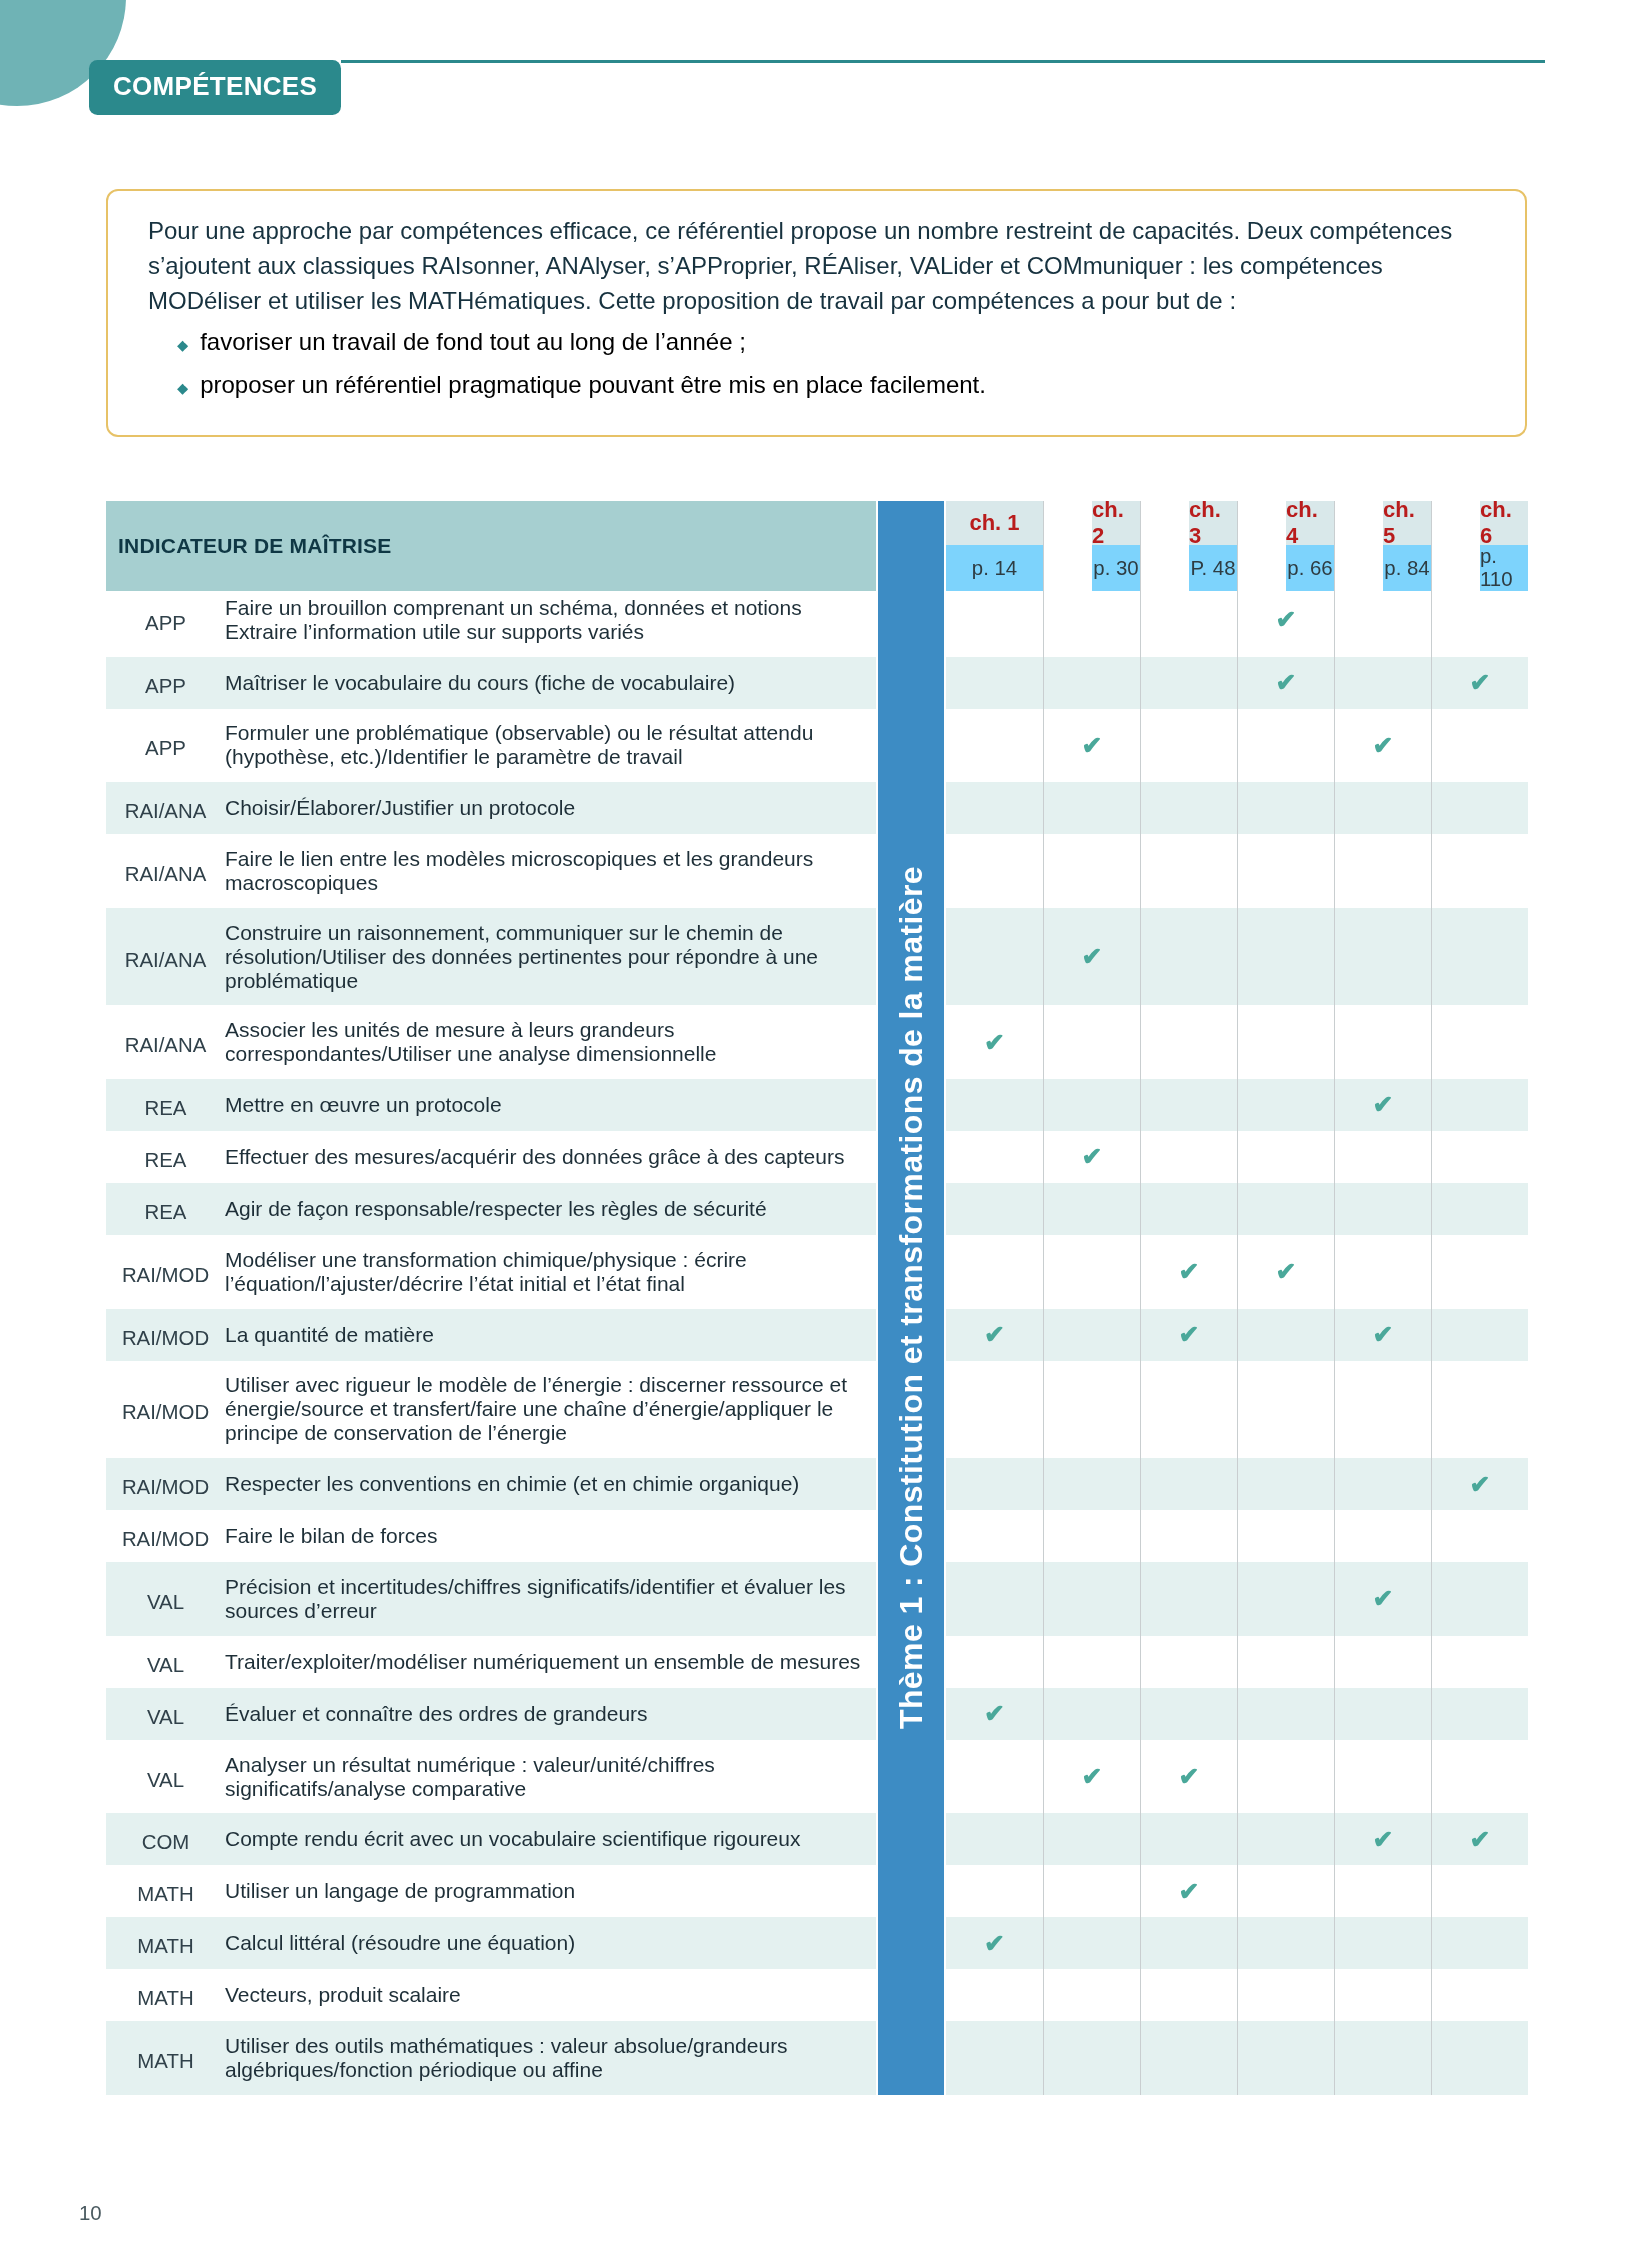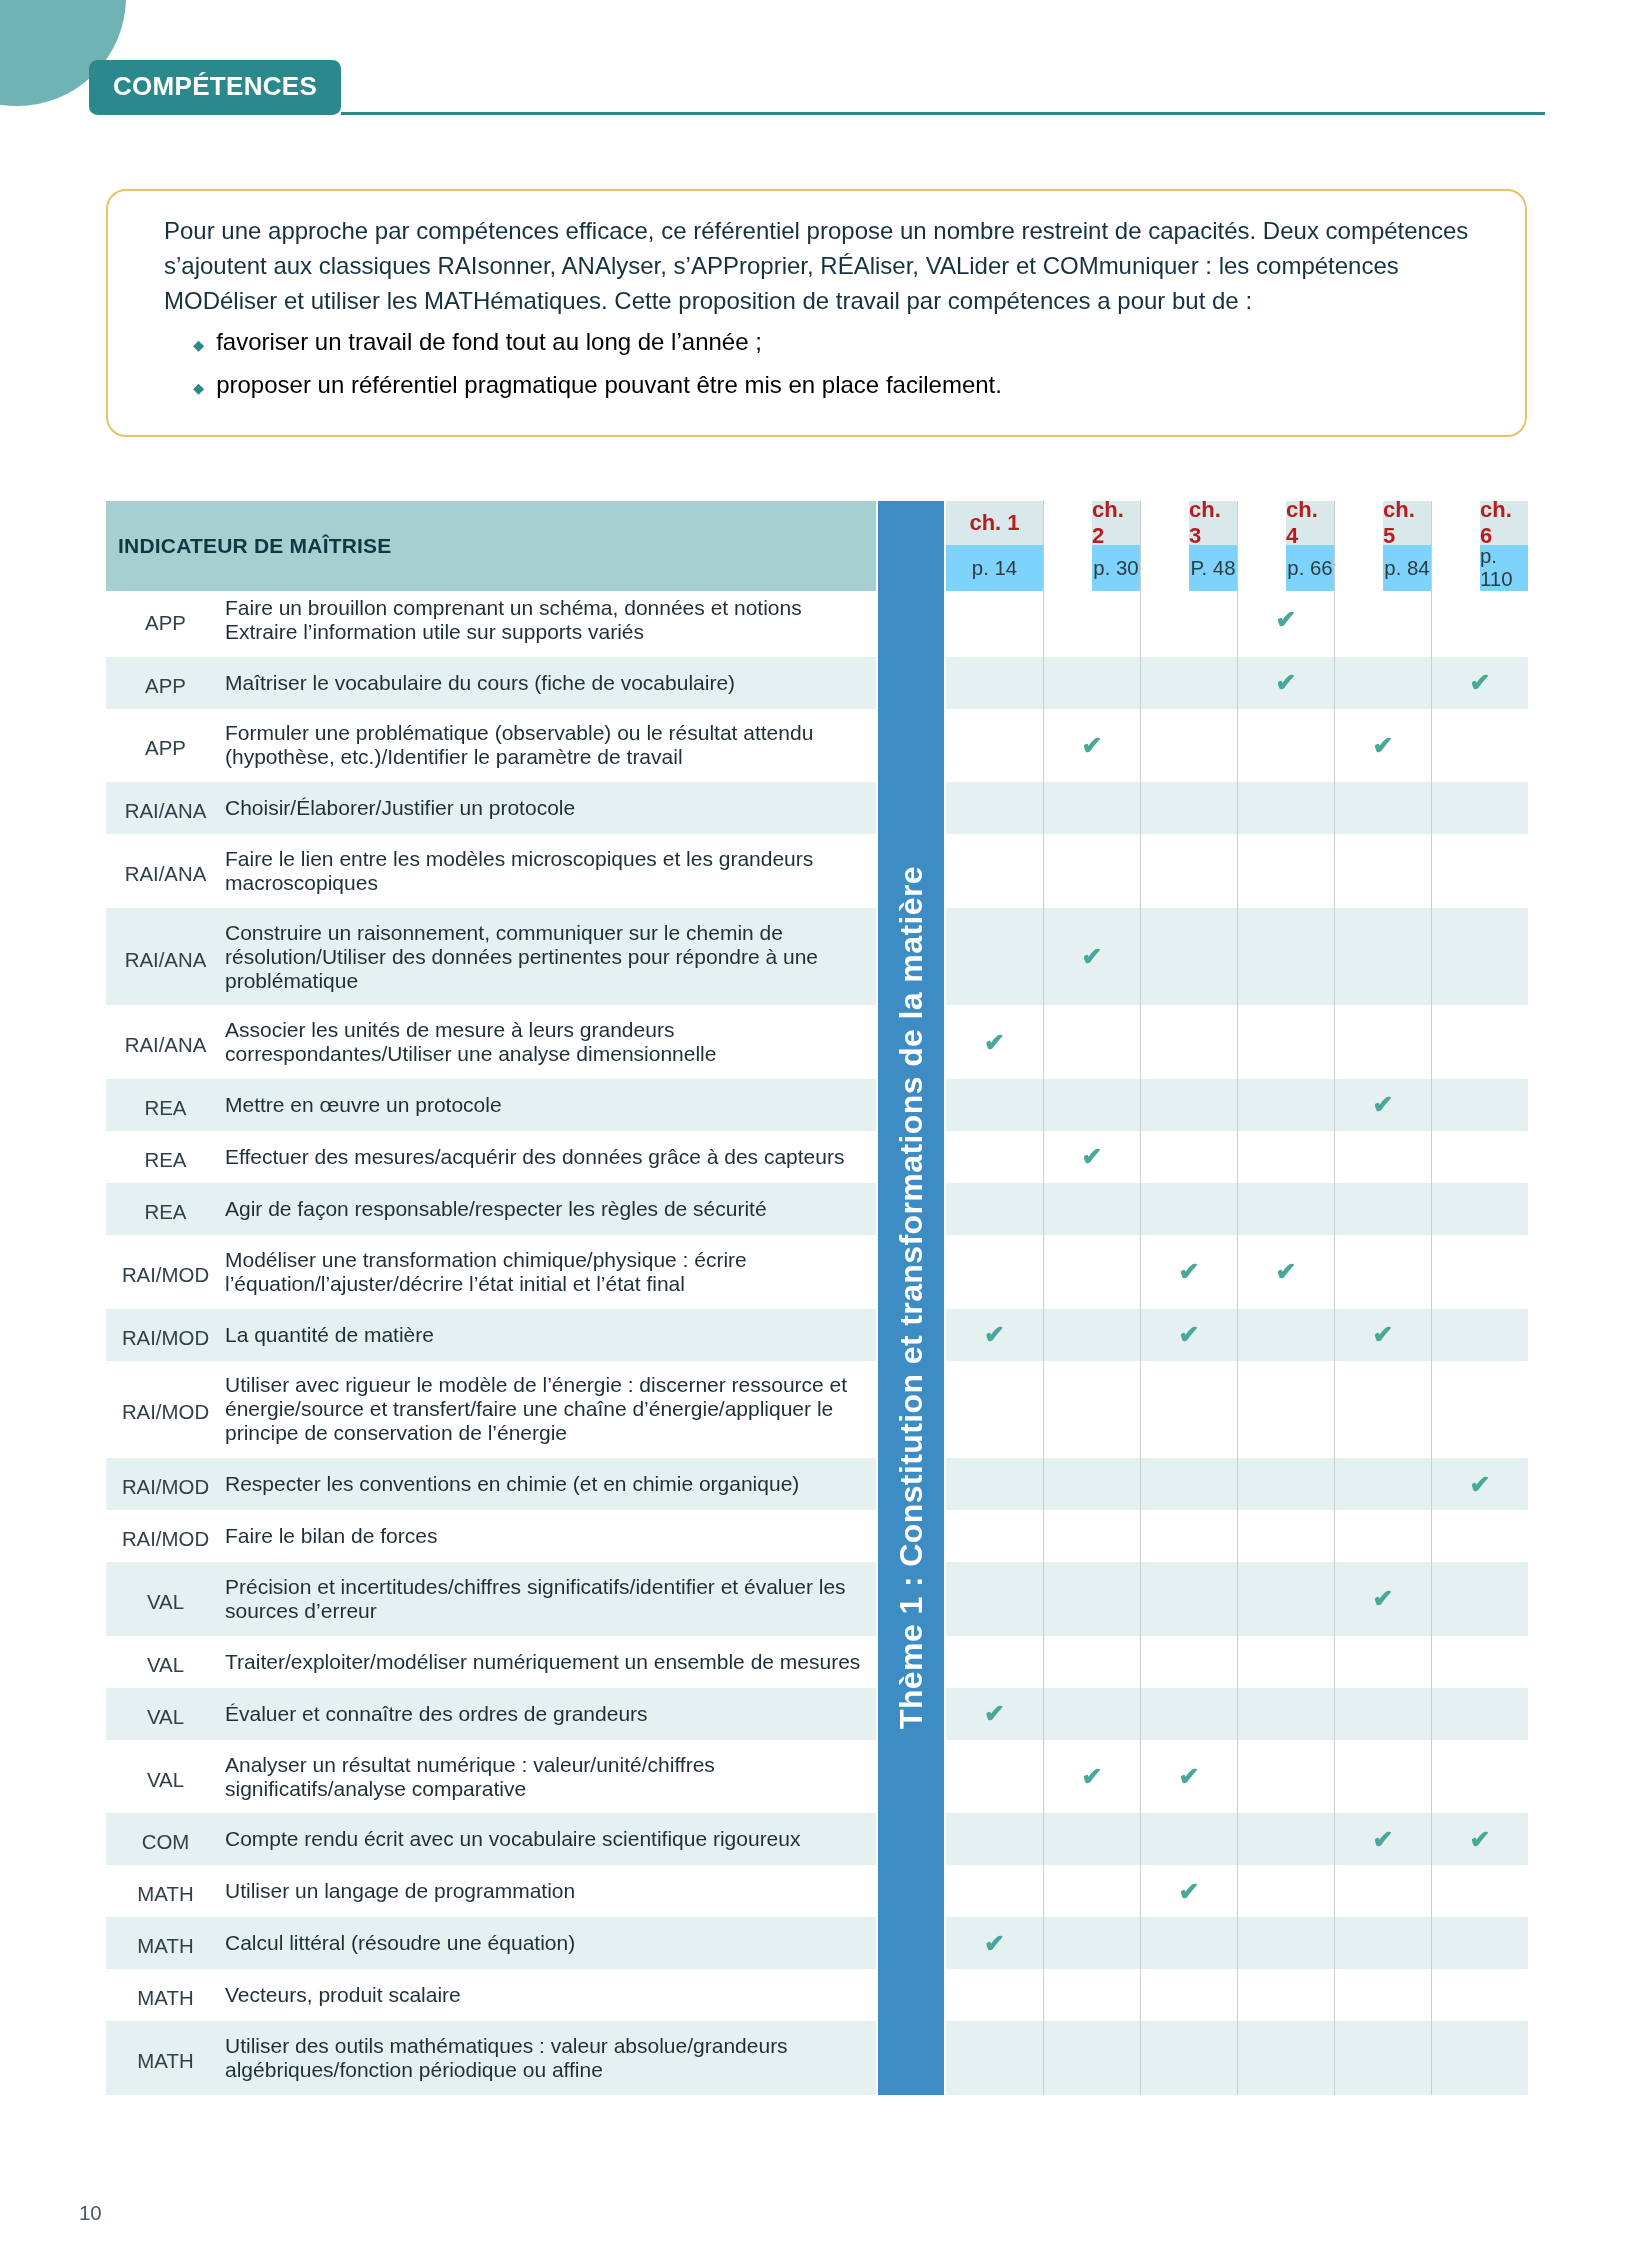--- a/index.html
+++ b/index.html
@@ -8,31 +8,31 @@
   .page {
     position:relative; width:1635px; height:2261px; background:#ffffff;
     font-family:"Liberation Sans", sans-serif; overflow:hidden;
   }
   
   .corner-circle {
     position:absolute; left:-92px; top:-112px; width:218px; height:218px;
     border-radius:50%; background:var(--circle,#6fb3b5); z-index:1;
   }
   
-  .badge-row { position:absolute; left:89px; right:90px; top:60px; display:flex; align-items:flex-end; z-index:2; }
+  .badge-row { position:absolute; left:89px; right:90px; top:60px; display:flex; align-items:flex-start; z-index:2; }
   .badge {
     background:var(--teal,#2b898c); color:#ffffff; font-weight:700; font-size:26px;
     letter-spacing:0.3px; padding:11px 24px 12.8px; border-radius:8.5px; position:relative; z-index:2;
   }
   .badge-line { flex:1; height:2.6px; background:var(--teal,#2b898c); }
   
   .intro-box {
     position:absolute; left:106px; right:108px; top:189px;
-    border:2.6px solid var(--intro-border,#e7c267); border-radius:20px;
-    padding:22px 56px 24px; color:#17323f; font-size:24px; line-height:35px;
+    border:2.6px solid var(--intro-border,#e7c267); border-radius:12px;
+    padding:22px 40px 24px; color:#17323f; font-size:24px; line-height:35px;
   }
   .intro-bullets { list-style:none; margin-top:6.8px; }
   .bullet-item { display:flex; align-items:baseline; margin:5.1px 0 5.1px 29px; }
   .bullet-glyph { color:var(--teal,#2b898c); font-size:14.5px; margin-right:12px; flex:0 0 auto; }
   .bullet-text { font-size:24px; line-height:34px; color:#000000; }
   
   .table { position:absolute; left:106px; top:501px; width:1422px; }
   .thead { display:grid; grid-template-columns:770px 70px repeat(6,1fr); height:82px; }
   .head-left {
     background:var(--header-cell,#a6cfd0); display:flex; align-items:center;

